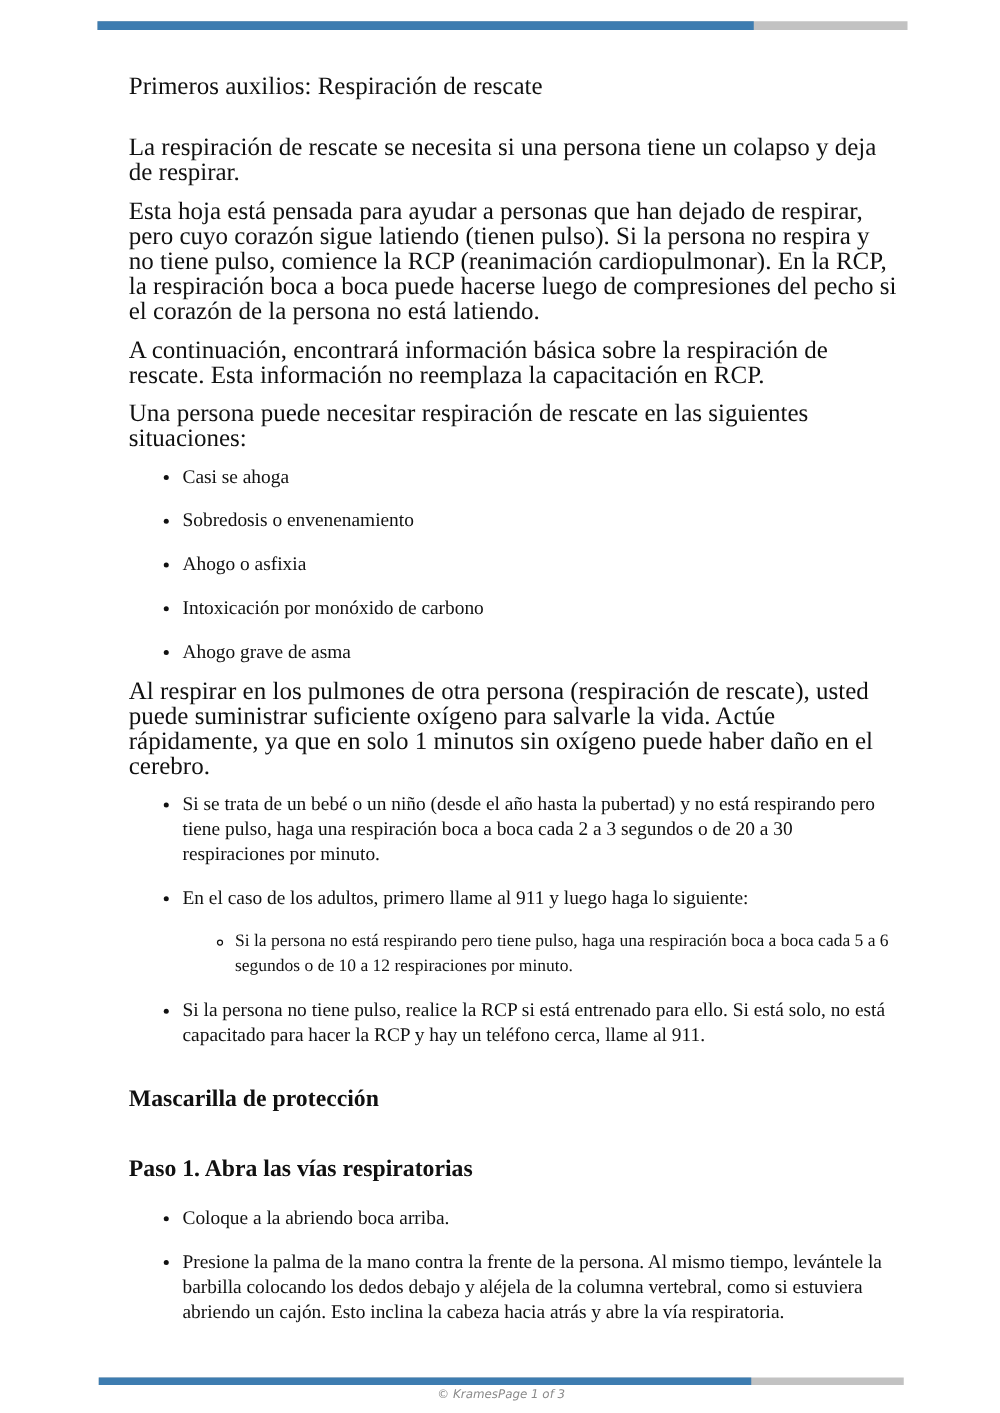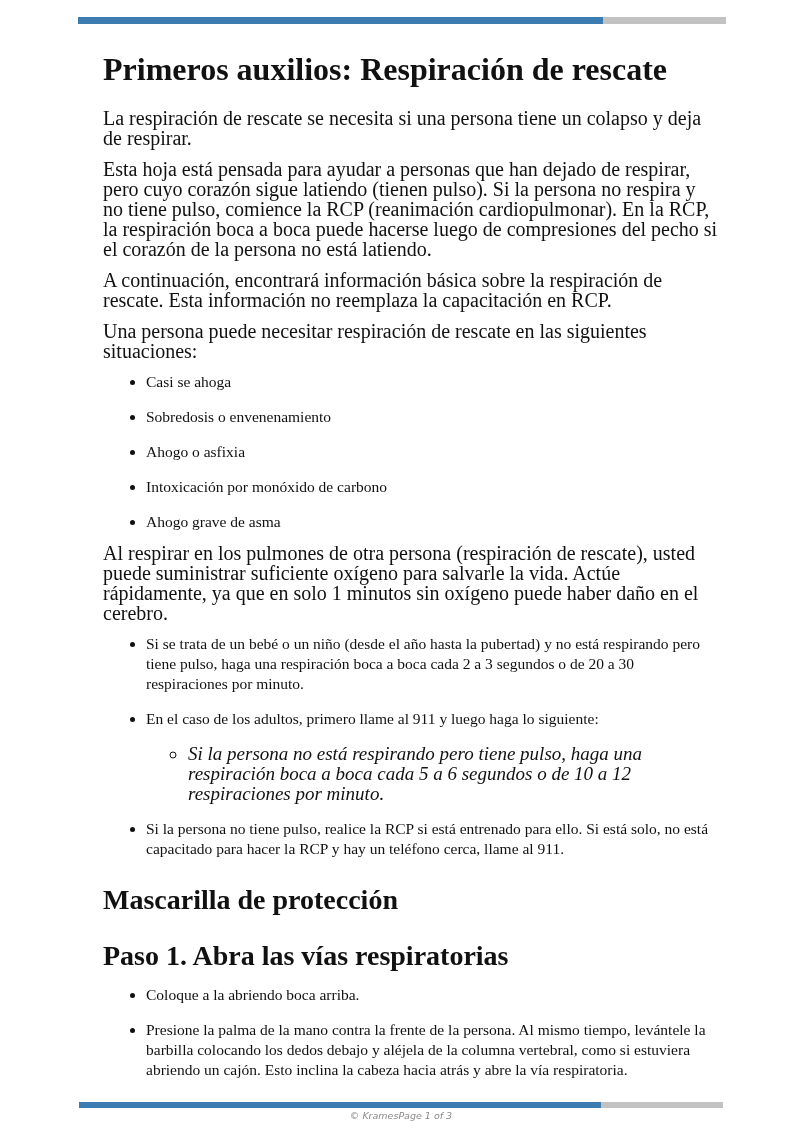--- a/index.html
+++ b/index.html
@@ -20,46 +20,46 @@
     background: var(--bar-blue, #3d7cb0);
   }
   .rule-top { top: 17px; left: 78px; width: 648px; height: 7px; }
   .rule-bottom { top: 1102px; left: 79px; width: 644px; height: 6px; }
   .content {
     position: absolute;
     left: 103px; top: 0;
     width: 615px;
   }
   h1 {
-    font-size: 32px; line-height: 34px;
-    font-weight: bold;
+    font-size: 20px; line-height: 34px;
+    font-weight: normal;
     margin: 52px 0 22px 0;
   }
   h2 {
-    font-size: 28px; line-height: 30px;
+    font-size: 19px; line-height: 30px;
     font-weight: bold;
     margin: 26px 0 14px 0;
   }
   p {
     font-size: 20px; line-height: 20px;
     margin: 11px 0;
   }
   ul.l1 {
     list-style: disc outside;
     margin: 11px 0;
     padding-left: 43px;
     font-size: 15.5px; line-height: 20px;
   }
   ul.l1 > li { margin-bottom: 15px; }
   ul.l1 > li:last-child { margin-bottom: 0; }
   ul.l2 {
     list-style: circle outside;
     margin: 15px 0 0 0;
     padding-left: 42px;
-    font-size: 19px; line-height: 20px; font-style: italic;
+    font-size: 14px; line-height: 20px;
   }
   .footer-row {
     position: absolute;
     top: 1110px; left: 79px;
     width: 644px;
     display: flex;
     justify-content: center;
     align-items: flex-start;
     font-family: "DejaVu Sans", sans-serif;
     font-style: italic;

